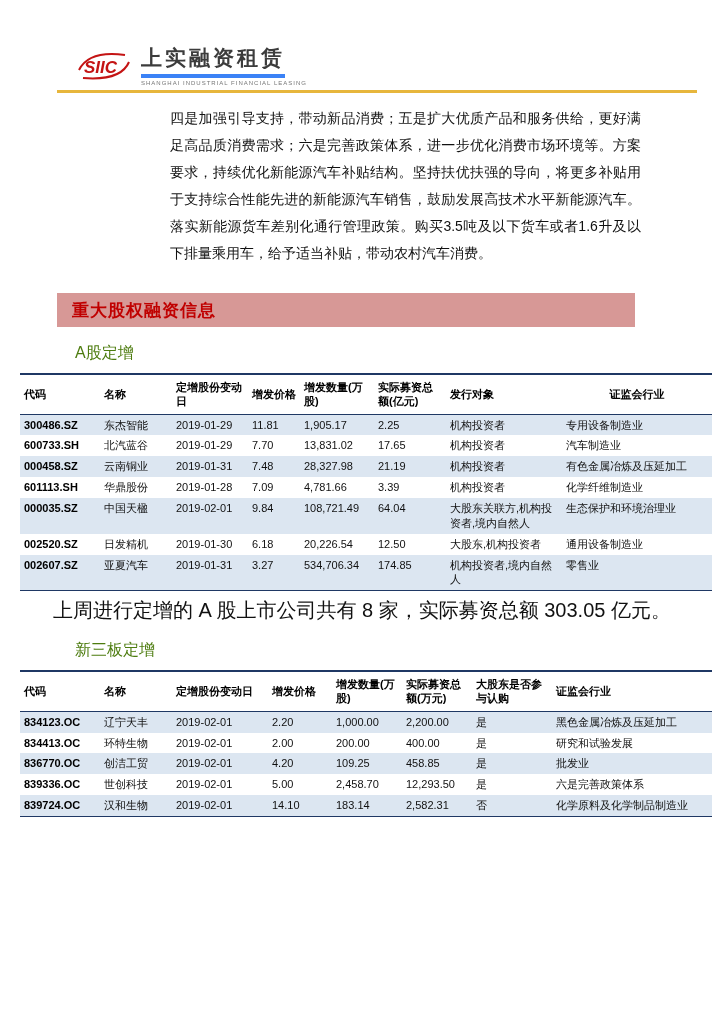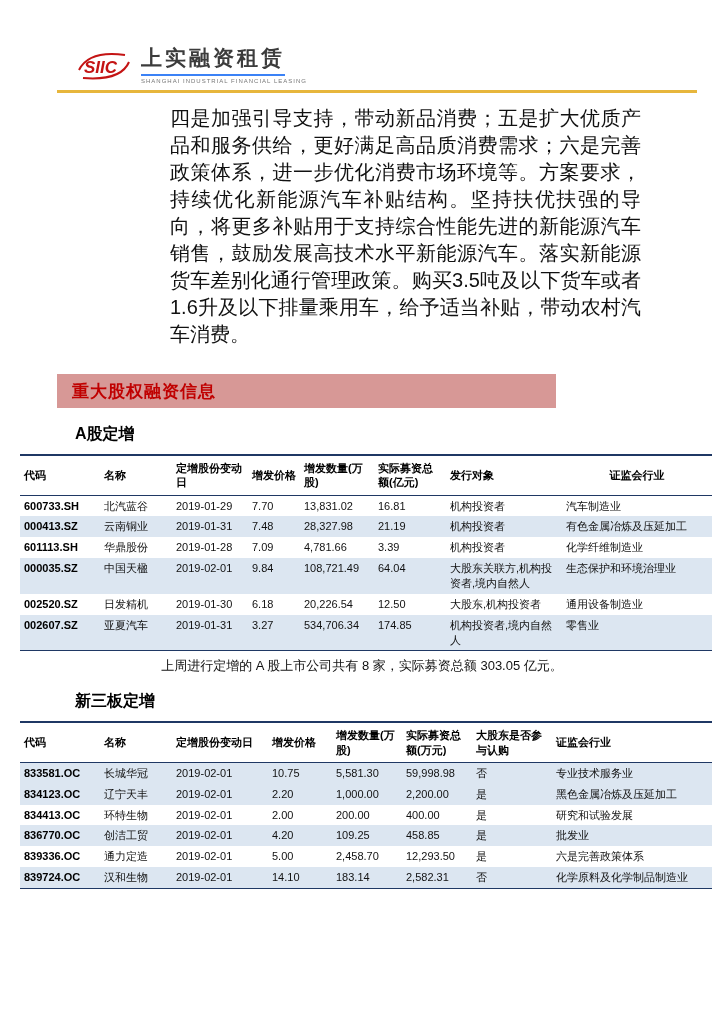--- a/index.html
+++ b/index.html
@@ -6,32 +6,32 @@
   .page{
     width:724px;height:1023px;margin:0 auto;background:#ffffff;
     position:relative;box-sizing:border-box;padding:44px 16px 0 0;overflow:hidden;
     font-family:"Liberation Sans","DejaVu Sans",sans-serif;color:#1a1a1a;
   }
   
   .logo-row{margin-left:75px;height:44px;display:flex;align-items:flex-start;}
   .logo-mark{flex:0 0 auto;margin-top:4px;}
   .logo-text{margin-left:8px;}
   .logo-cn{font-size:21px;font-weight:bold;color:#3c3c3c;letter-spacing:3px;
-           border-bottom:2px solid #3b82f6;padding-bottom:2px;display:inline-block;}
+           border-bottom:4px solid #3b82f6;padding-bottom:2px;display:inline-block;}
   .logo-en{font-size:6px;color:#777;letter-spacing:1px;margin-top:2px;}
   .gold-line{margin:2px 11px 0 57px;height:3px;background:#E7B63C;}
   
-  .intro{margin:12px 67px 0 170px;font-size:20px;line-height:27px;
+  .intro{margin:12px 67px 0 170px;font-size:14px;line-height:27px;
          text-align:justify;color:#111;}
   
-  .banner{margin:26px 0 0 57px;width:499px;height:34px;background:#D79896;
+  .banner{margin:26px 0 0 57px;width:578px;height:34px;background:#D79896;
           display:flex;align-items:center;}
   .banner-title{color:#C00000;font-weight:bold;font-size:17px;margin-left:15px;letter-spacing:1px;}
   
-  .subhead{margin:16px 0 0 75px;font-size:16px;font-weight:bold;color:#000000;}
+  .subhead{margin:16px 0 0 75px;font-size:16px;font-weight:normal;color:#4d7c0f;}
   
   table.fin{border-collapse:collapse;table-layout:fixed;width:692px;margin:9px 0 0 20px;
             font-size:11px;border-top:2.5px solid #1F3864;border-bottom:1.5px solid #1F3864;}
   table.fin thead tr{border-bottom:1.5px solid #1F3864;}
   table.fin th{font-weight:bold;text-align:left;vertical-align:middle;padding:5px 4px;color:#000;line-height:1.3;}
   table.fin td{padding:3px 4px;vertical-align:top;line-height:1.35;color:#111;}
   table.fin tr.stripe{background:#DCE6F1;}
   table.fin td.code{font-weight:bold;color:#000;}
   table.fin td.qty{word-break:break-all;}
   
@@ -46,21 +46,21 @@
   #a-share-table th:last-child{text-align:center;}
   
   #neeq-table col:nth-child(1){width:80px;}
   #neeq-table col:nth-child(2){width:72px;}
   #neeq-table col:nth-child(3){width:96px;}
   #neeq-table col:nth-child(4){width:64px;}
   #neeq-table col:nth-child(5){width:70px;}
   #neeq-table col:nth-child(6){width:70px;}
   #neeq-table col:nth-child(7){width:80px;}
   #neeq-table col:nth-child(8){width:160px;}
-  .summary{margin-top:6px;width:724px;text-align:center;font-size:13px;color:#111;}
+  .summary{margin-top:6px;width:724px;text-align:center;font-size:20px;color:#111;}
 </style>
 </head>
 <body>
 
 <div class="page">
 
   <div class="logo-row">
     <div class="logo-mark">
       <svg width="58" height="38" viewBox="0 0 58 38">
         <path d="M4 22 Q14 2 50 7" fill="none" stroke="#C41414" stroke-width="2"></path>
@@ -99,32 +99,42 @@
           <th>名称</th>
           <th>定增股份变动日</th>
           <th>增发价格</th>
           <th>增发数量(万股)</th>
           <th>实际募资总额(亿元)</th>
           <th>发行对象</th>
           <th>证监会行业</th>
         </tr>
       </thead>
     <tbody>
+        <tr class="stripe">
+          <td class="code">300486.SZ</td>
+          <td>东杰智能</td>
+          <td>2019-01-29</td>
+          <td>11.81</td>
+          <td class="qty">1,905.17</td>
+          <td>2.25</td>
+          <td>机构投资者</td>
+          <td>专用设备制造业</td>
+        </tr>
         <tr>
           <td class="code">600733.SH</td>
           <td>北汽蓝谷</td>
           <td>2019-01-29</td>
           <td>7.70</td>
           <td class="qty">13,831.02</td>
-          <td>16.81</td>
+          <td>17.65</td>
           <td>机构投资者</td>
           <td>汽车制造业</td>
         </tr>
         <tr class="stripe">
-          <td class="code">000413.SZ</td>
+          <td class="code">000458.SZ</td>
           <td>云南铜业</td>
           <td>2019-01-31</td>
           <td>7.48</td>
           <td class="qty">28,327.98</td>
           <td>21.19</td>
           <td>机构投资者</td>
           <td>有色金属冶炼及压延加工</td>
         </tr>
         <tr>
           <td class="code">601113.SH</td>
@@ -189,30 +199,20 @@
           <th>定增股份变动日</th>
           <th>增发价格</th>
           <th>增发数量(万股)</th>
           <th>实际募资总额(万元)</th>
           <th>大股东是否参与认购</th>
           <th>证监会行业</th>
         </tr>
       </thead>
     <tbody>
         <tr class="stripe">
-          <td class="code">833581.OC</td>
-          <td>长城华冠</td>
-          <td>2019-02-01</td>
-          <td>10.75</td>
-          <td class="qty">5,581.30</td>
-          <td>59,998.98</td>
-          <td>否</td>
-          <td>专业技术服务业</td>
-        </tr>
-        <tr class="stripe">
           <td class="code">834123.OC</td>
           <td>辽宁天丰</td>
           <td>2019-02-01</td>
           <td>2.20</td>
           <td class="qty">1,000.00</td>
           <td>2,200.00</td>
           <td>是</td>
           <td>黑色金属冶炼及压延加工</td>
         </tr>
         <tr>
@@ -230,21 +230,21 @@
           <td>创洁工贸</td>
           <td>2019-02-01</td>
           <td>4.20</td>
           <td class="qty">109.25</td>
           <td>458.85</td>
           <td>是</td>
           <td>批发业</td>
         </tr>
         <tr>
           <td class="code">839336.OC</td>
-          <td>通力定造</td>
+          <td>世创科技</td>
           <td>2019-02-01</td>
           <td>5.00</td>
           <td class="qty">2,458.70</td>
           <td>12,293.50</td>
           <td>是</td>
           <td>六是完善政策体系</td>
         </tr>
         <tr class="stripe">
           <td class="code">839724.OC</td>
           <td>汉和生物</td>

